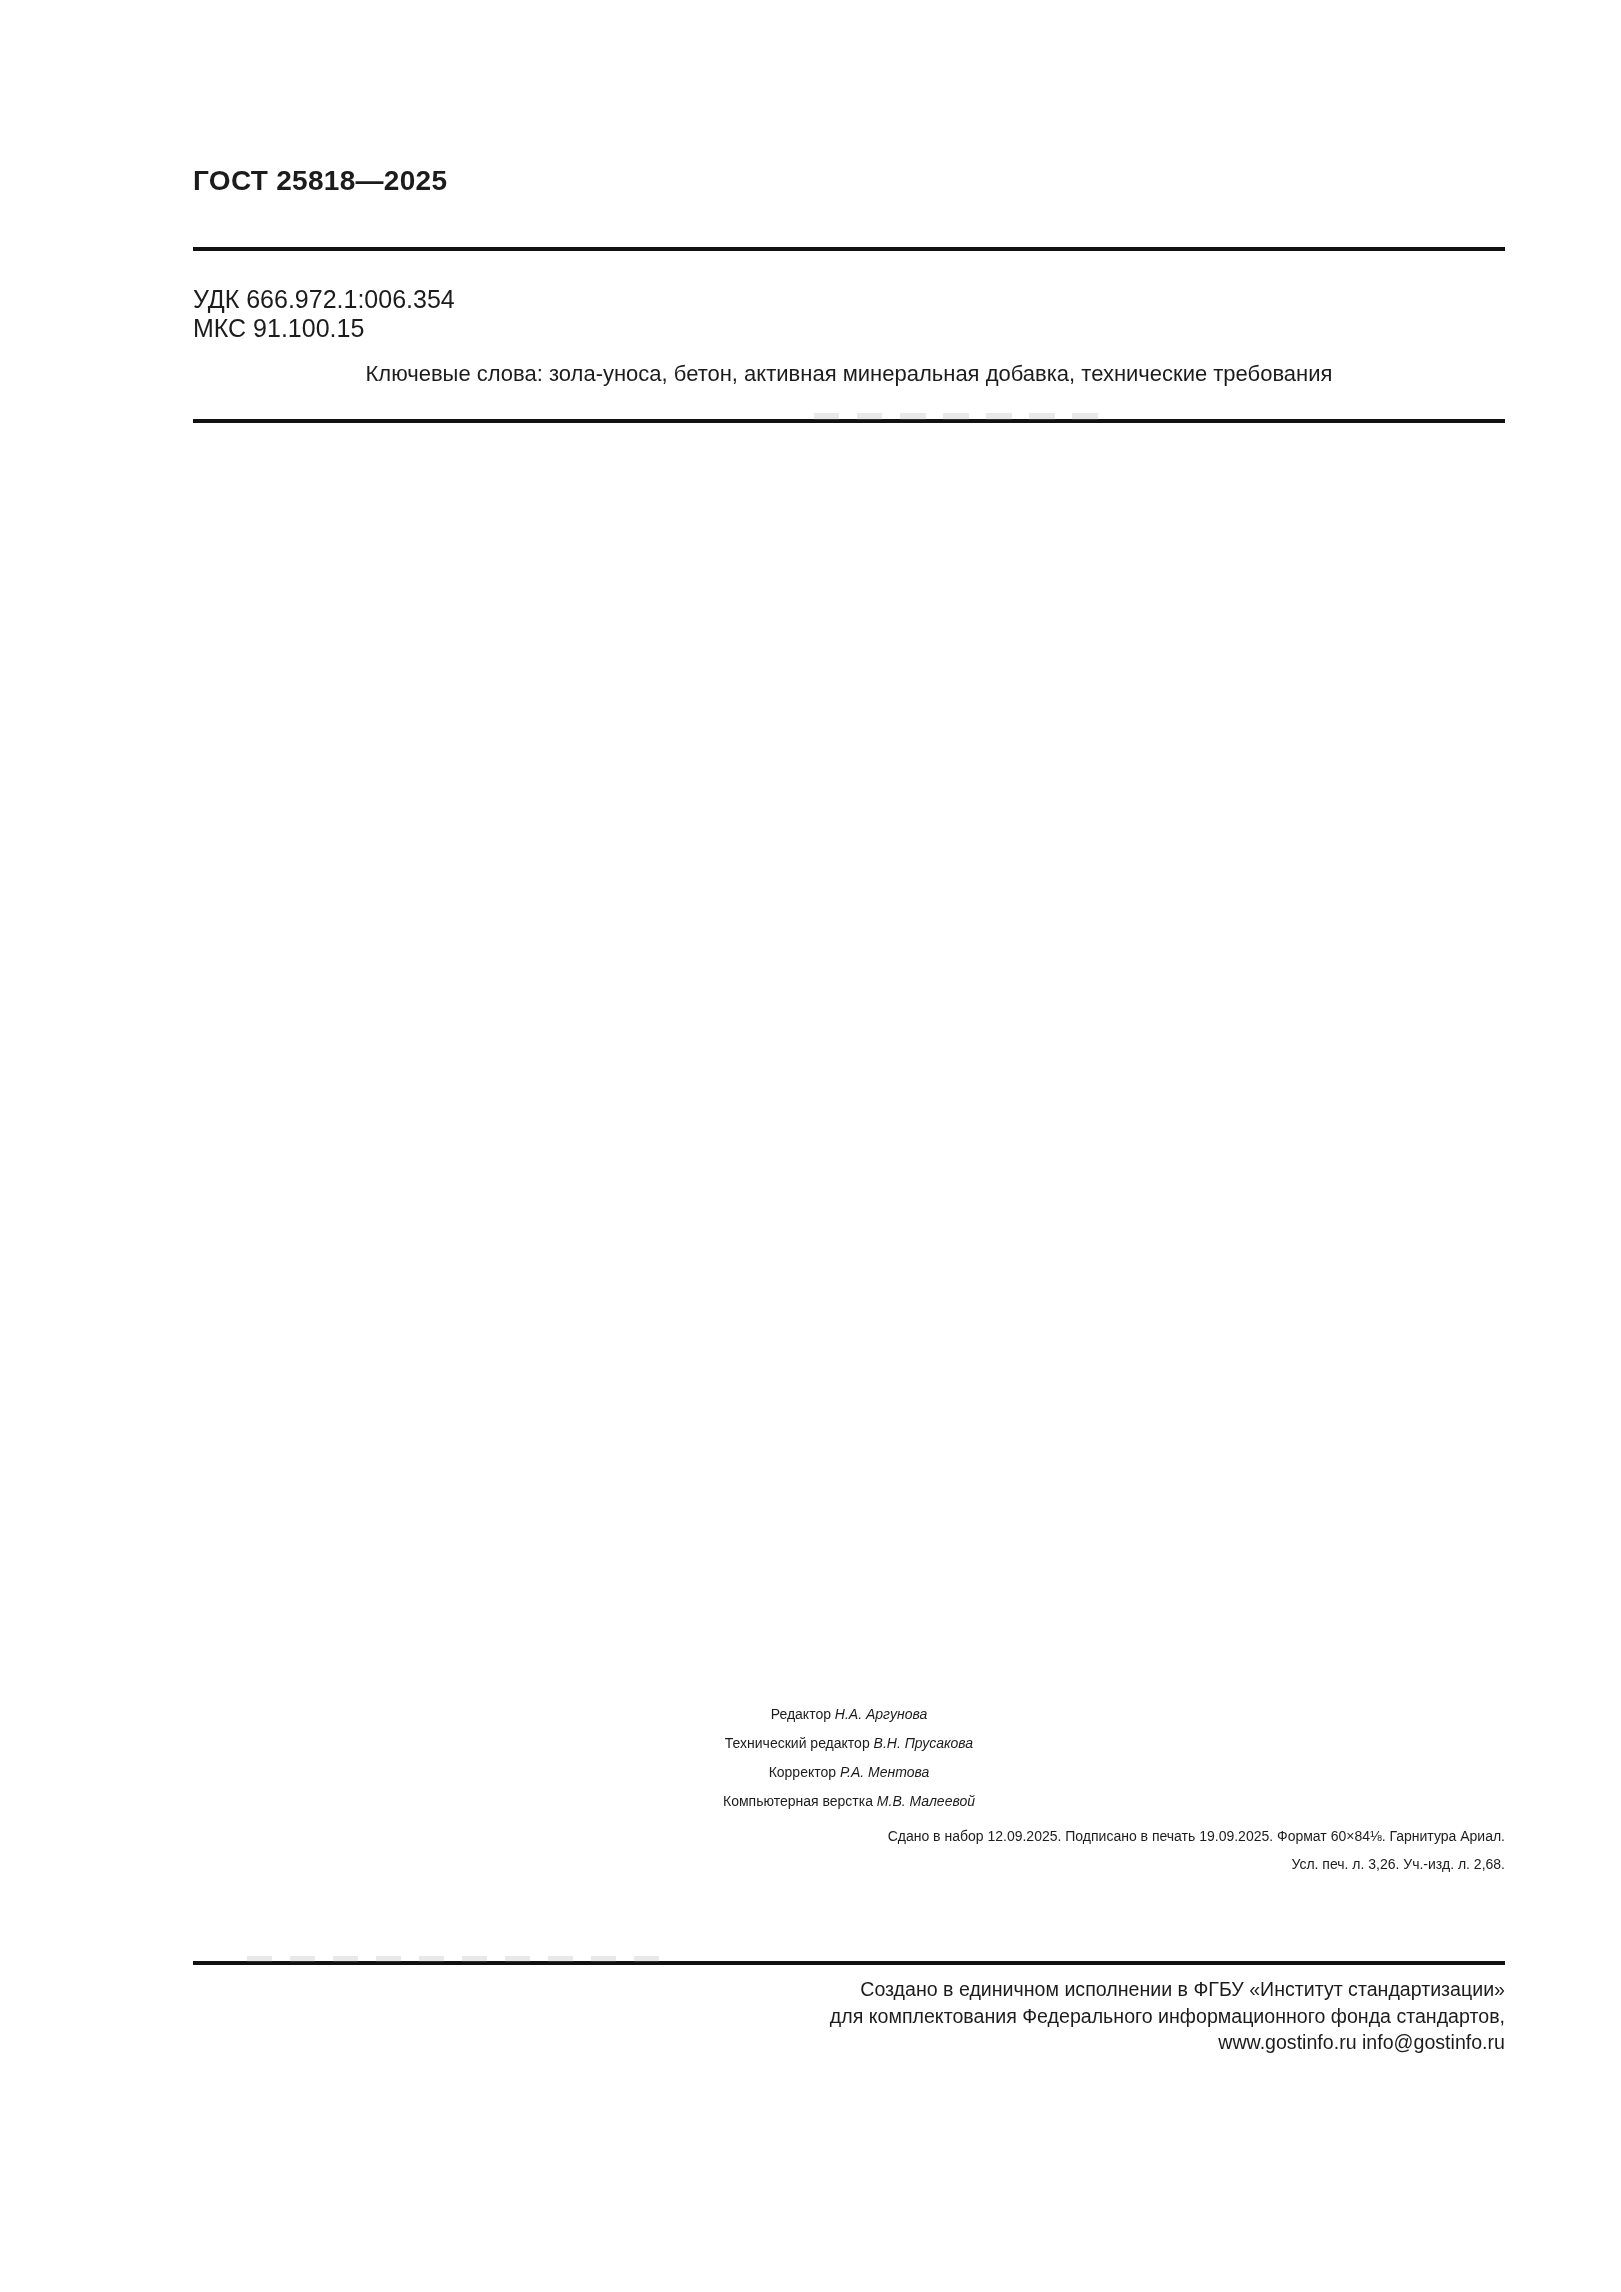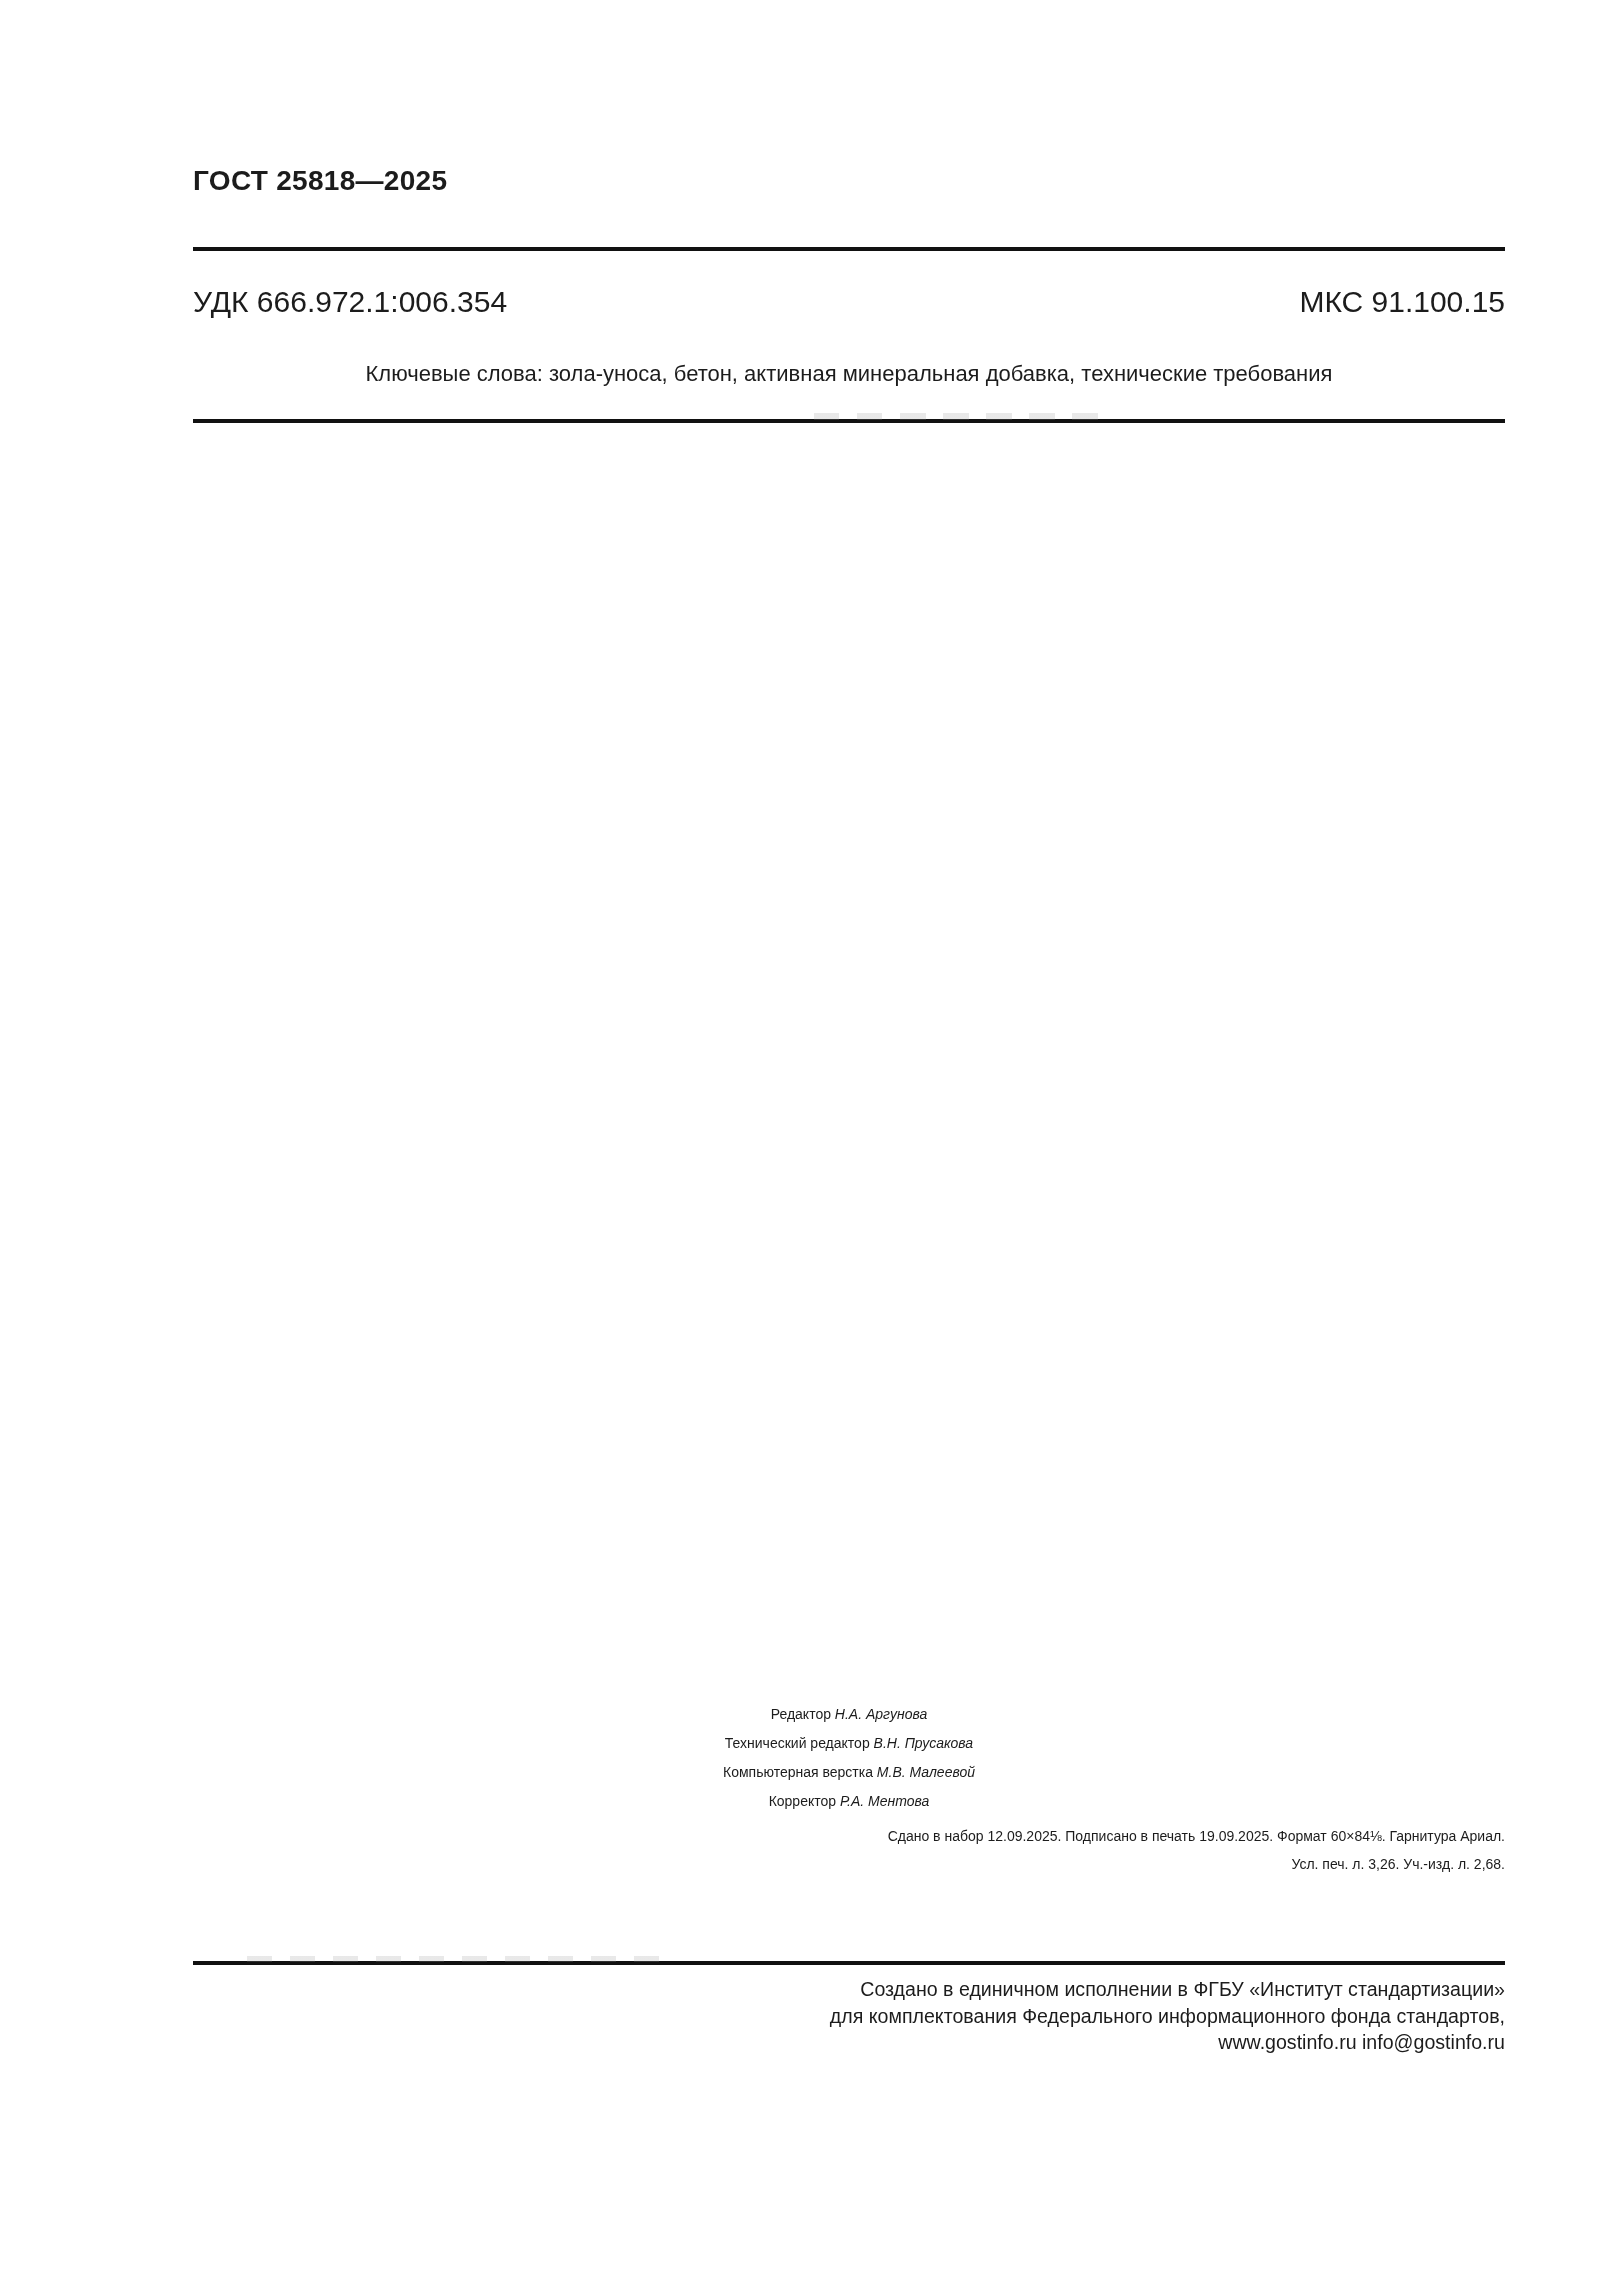--- a/index.html
+++ b/index.html
@@ -35,21 +35,22 @@
     height: 3.9px;
     background: #111111;
   }
   .rule-top { top: 227px; }
   .rule-mid { top: 399px; }
   .rule-bottom { top: 1941px; }
   .meta-row {
     top: 265px;
     display: flex;
     justify-content: space-between;
-    font-size: 30px;
+    font-size: 25px;
+    flex-direction: column;
   }
   .keywords {
     top: 341px;
     font-size: 22px;
     text-align: center;
   }
   .credits {
     top: 1680px;
     text-align: center;
     font-size: 14px;
@@ -101,22 +102,22 @@
   </div>
 
   <div class="content keywords">Ключевые слова: зола-уноса, бетон, активная минеральная добавка, технические требования</div>
 
   <div class="rule rule-mid"></div>
   <div class="artifact artifact-1"></div>
 
   <div class="content credits">
     <div><span>Редактор</span> <span class="name">Н.А. Аргунова</span></div>
     <div><span>Технический редактор</span> <span class="name">В.Н. Прусакова</span></div>
+    <div><span>Корректор</span> <span class="name">Р.А. Ментова</span></div>
     <div><span>Компьютерная верстка</span> <span class="name">М.В. Малеевой</span></div>
-    <div><span>Корректор</span> <span class="name">Р.А. Ментова</span></div>
   </div>
 
   <div class="content imprint">
     <div>Сдано в набор 12.09.2025. Подписано в печать 19.09.2025. Формат 60×84⅛. Гарнитура Ариал.</div>
     <div>Усл. печ. л. 3,26. Уч.-изд. л. 2,68.</div>
   </div>
 
 
   <div class="rule rule-bottom"></div>
   <div class="artifact artifact-2"></div>

